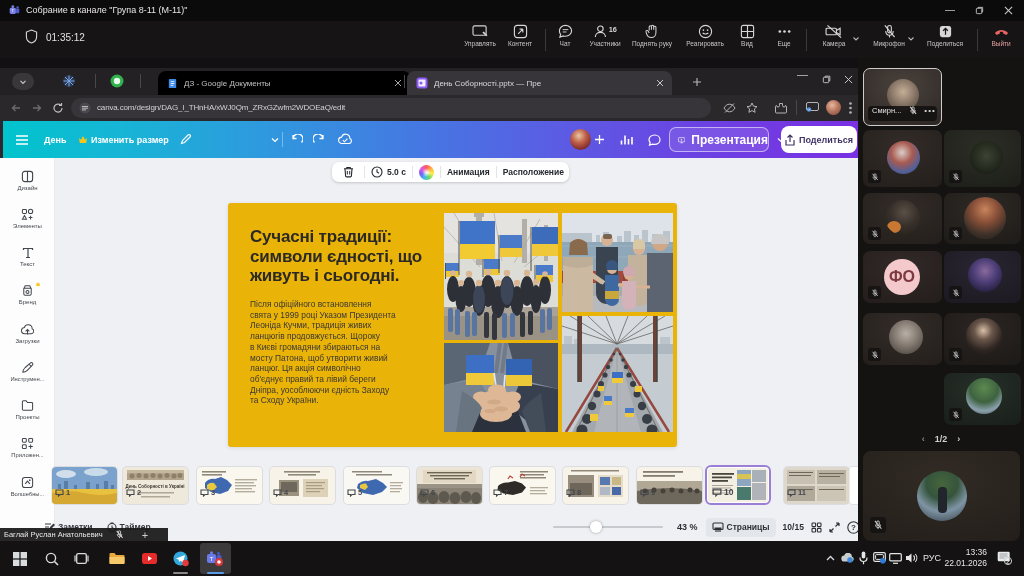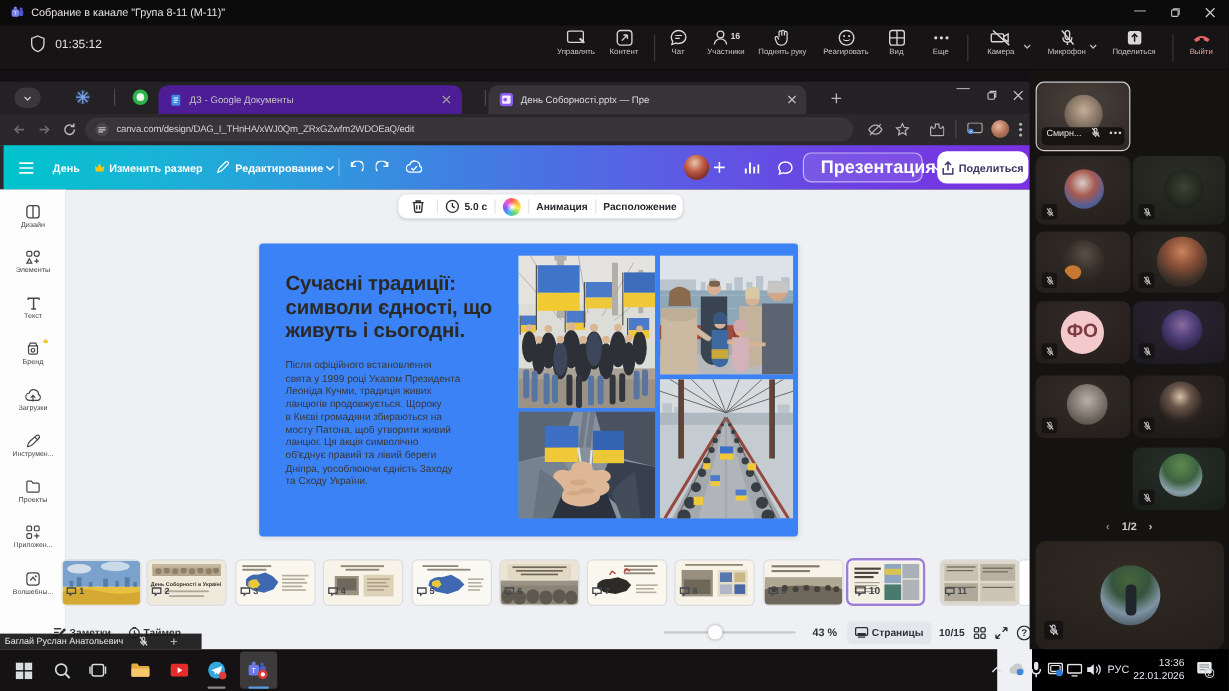--- a/index.html
+++ b/index.html
@@ -23,39 +23,39 @@
 
 #workspace{left:0;top:100px;width:860px;height:441px;background:#eef0f3}
 #sidebar{left:0;top:0;width:55px;height:441px;background:#fdfdfd;border-right:1px solid #e8eaed}
 .sbit{position:absolute;left:0;width:55px;text-align:center;color:#42464d}
 .sbit .lb{font-size:6px;margin-top:2px;color:#42464d;white-space:nowrap;overflow:hidden}
 .sbit svg{display:block;margin:0 auto}
 
 #ftool{left:332px;top:4px;width:237px;height:20px;background:#fff;border-radius:7px;box-shadow:0 1px 3px rgba(0,0,0,.18);display:flex;align-items:center;font-size:8.5px;color:#24272d;font-weight:bold;white-space:nowrap}
 .fdiv{width:1px;height:12px;background:#e2e4e8;margin:0 6px}
 
-#slide{left:216px;top:45px;width:449px;height:244px;background:#3b82f6;border-radius:3px;box-shadow:0 1px 4px rgba(0,0,0,.10)}
+#slide{left:228px;top:45px;width:449px;height:244px;background:#eab308;border-radius:3px;box-shadow:0 1px 4px rgba(0,0,0,.10)}
 #stitle{position:absolute;left:22px;top:24px;width:205px;font-size:17px;line-height:19.5px;font-weight:bold;color:#2b2925;letter-spacing:-.2px}
 #sbody{position:absolute;left:22px;top:96px;width:180px;font-size:8.4px;line-height:10.7px;color:#3a3834;white-space:pre-line}
 
 .thumb{position:absolute;top:309px;width:65px;height:37px;border-radius:4px;background:#fbf8f1;box-shadow:0 0 0 1px rgba(0,0,0,.08);overflow:hidden}
 .tlabel{position:absolute;font-size:7.5px;font-weight:bold;color:#43464c;display:flex;align-items:center;gap:2px;z-index:5}
 
 #notesrow{position:absolute;left:44px;top:362px;height:14px;display:flex;gap:14px;font-size:8.5px;font-weight:bold;color:#34373d;align-items:center;white-space:nowrap}
 #zoomrow{position:absolute;left:553px;top:358px;height:22px;display:flex;align-items:center;font-size:9px;color:#2d3036;font-weight:bold;white-space:nowrap}
 
 #namechip{left:0;top:528px;width:168px;height:13px;background:rgba(22,22,22,.92);color:#e8e6e6;font-size:7.5px;display:flex;align-items:center;z-index:40}
 
 #rail{left:858px;top:58px;width:166px;height:483px;background:#151312}
 .tile{position:absolute;width:79px;height:57px;border-radius:7px;background:radial-gradient(120% 120% at 50% 30%,#332c28 0%,#241f1c 70%);overflow:hidden}
 .tile .av{position:absolute;border-radius:50%;}
 .mic{position:absolute;left:5px;bottom:4px;width:13px;height:13px;border-radius:3px;background:rgba(20,18,18,.85);display:flex;align-items:center;justify-content:center}
 .ini{display:flex;align-items:center;justify-content:center;font-weight:bold;color:#252a33}
 
-#taskbar{left:0;top:541px;width:831px;height:35px;background:#141212;color:#e8e6e6}
+#taskbar{left:0;top:541px;width:1024px;height:35px;background:#141212;color:#e8e6e6}
 .tico{position:absolute;top:7px;width:21px;height:21px;display:flex;align-items:center;justify-content:center}
 </style></head>
 <body>
 
 <div class="abs" id="titlebar">
   <svg class="abs" style="left:9px;top:5px" width="11" height="11" viewBox="0 0 16 16">
       <rect x="1" y="4" width="9" height="9" rx="2" fill="#7b83eb"></rect>
       <circle cx="5.5" cy="2.5" r="2" fill="#7b83eb"></circle>
       <circle cx="12.5" cy="3.5" r="1.8" fill="#5059c9"></circle>
       <rect x="10" y="5" width="5" height="7" rx="1.5" fill="#5059c9"></rect>
@@ -186,21 +186,21 @@
     <svg class="abs" style="left:62px;top:6px" width="14" height="14" viewBox="0 0 14 14">
         <circle cx="7" cy="7" r="6" fill="#2a3a52"></circle>
         <path d="M7 1.5 V12.5 M1.5 7 H12.5 M3 3 L11 11 M11 3 L3 11" stroke="#7ea6e8" stroke-width="1"></path>
       </svg>
     <div class="abs" style="left:95px;top:6px;width:1px;height:14px;background:#4a474a"></div>
     <svg class="abs" style="left:110px;top:6px" width="14" height="14" viewBox="0 0 14 14">
         <circle cx="7" cy="7" r="6.5" fill="#30b24a"></circle>
         <circle cx="7" cy="7" r="3.2" fill="#eafaef"></circle>
       </svg>
     <div class="abs" style="left:140px;top:6px;width:1px;height:14px;background:#4a474a"></div>
-    <div class="tab" style="left:132px;width:253px;background:#4c1d95">
+    <div class="tab" style="left:158px;width:253px;background:#000000">
       <svg style="margin-left:9px" width="11" height="11" viewBox="0 0 12 12">
           <rect x="2" y="1" width="8" height="10" rx="1" fill="#3e8ae8"></rect>
           <path d="M4 4 h4 M4 6 h4 M4 8 h3" stroke="#fff" stroke-width=".9"></path>
         </svg>
       <span style="margin-left:6px">ДЗ - Google Документы</span>
       <svg style="margin-left:auto;margin-right:9px" width="8" height="8" viewBox="0 0 8 8">
           <path d="M1 1 L7 7 M7 1 L1 7" stroke="#a8a6a8" stroke-width="1"></path>
         </svg>
     </div>
     <div class="abs" style="left:404px;top:7px;width:1px;height:13px;background:#4a474a"></div>
@@ -272,21 +272,20 @@
         <path d="M0 1 h12 M0 5 h12 M0 9 h12" stroke="#fff" stroke-width="1.4"></path>
       </svg>
     <div class="it" style="left:44px">День</div>
     <svg class="abs" style="left:78px;top:14px" width="10" height="9" viewBox="0 0 10 9">
         <path d="M1 3 l2 1.8 L5 1 l2 3.8 L9 3 L8.2 8 H1.8 Z" fill="#f5c518"></path>
       </svg>
     <div class="it" style="left:91px">Изменить размер</div>
     <svg class="abs" style="left:180px;top:13px" width="11" height="11" viewBox="0 0 11 11">
         <path d="M1.5 9.5 l1-3 L8 1 a1.4 1.4 0 0 1 2 2 L4.5 8.5 Z" fill="none" stroke="#fff" stroke-width="1.1"></path>
       </svg>
-    <div class="it" style="left:196px">Редактирование</div>
     <svg class="abs" style="left:271px;top:16px" width="8" height="7" viewBox="0 0 8 7">
         <path d="M1 1.5 L4 4.5 L7 1.5" fill="none" stroke="#fff" stroke-width="1.2"></path>
       </svg>
     <div class="abs" style="left:282px;top:11px;width:1px;height:15px;background:rgba(255,255,255,.35)"></div>
     <svg class="abs" style="left:291px;top:13px" width="12" height="11" viewBox="0 0 12 11">
         <path d="M10.5 8.5 A5 5 0 1 0 2 4.5 M2 1 v3.5 h3.5" fill="none" stroke="#fff" stroke-width="1.3"></path>
       </svg>
     <svg class="abs" style="left:313px;top:13px" width="12" height="11" viewBox="0 0 12 11">
         <path d="M1.5 8.5 A5 5 0 1 1 10 4.5 M10 1 v3.5 H6.5" fill="none" stroke="#fff" stroke-width="1.3"></path>
       </svg>
@@ -303,21 +302,21 @@
       </svg>
     <svg class="abs" style="left:648px;top:13px" width="13" height="12" viewBox="0 0 13 12">
         <path d="M6.5 1 c3.2 0 5.5 2.1 5.5 4.7 S9.7 10.4 6.5 10.4 c-.7 0-1.4-.1-2-.3 L1.5 11 l.7-2.5 C1.4 7.6 1 6.7 1 5.7 1 3.1 3.3 1 6.5 1 Z" fill="none" stroke="#fff" stroke-width="1.2"></path>
       </svg>
     <div class="abs" style="left:669px;top:6px;height:25px;width:100px;border-radius:7px;background:rgba(255,255,255,.10);border:1px solid rgba(255,255,255,.55);display:flex;align-items:center">
       <svg style="margin-left:8px" width="14" height="12" viewBox="0 0 14 12">
           <rect x="1" y="1.5" width="12" height="8" rx="1.2" fill="none" stroke="#fff" stroke-width="1.2"></rect>
           <path d="M5 11.5 h4 M7 9.5 v2" stroke="#fff" stroke-width="1.2"></path>
           <path d="M5.5 4 l3 1.7 -3 1.7 Z" fill="#fff"></path>
         </svg>
-      <span style="margin-left:6px;font-size:15px;font-weight:bold;color:#fff">Презентация</span>
+      <span style="margin-left:6px;font-size:12px;font-weight:bold;color:#fff">Презентация</span>
     </div>
     <svg class="abs" style="left:777px;top:16px" width="8" height="7" viewBox="0 0 8 7">
         <path d="M1 1.5 L4 4.5 L7 1.5" fill="none" stroke="#fff" stroke-width="1.2"></path>
       </svg>
     <div class="abs" style="left:781px;top:5px;height:27px;width:76px;border-radius:8px;background:#fff;display:flex;align-items:center;justify-content:center;gap:4px">
       <svg width="10" height="12" viewBox="0 0 10 12">
           <path d="M5 8 V1.5 M2.5 3.5 L5 1 l2.5 2.5" fill="none" stroke="#3f3264" stroke-width="1.2"></path>
           <path d="M1.5 6.5 H1 v4.5 h8 V6.5 h-.5" fill="none" stroke="#3f3264" stroke-width="1.2"></path>
         </svg>
       <span style="font-size:9px;font-weight:bold;color:#3f3264">Поделиться</span>

